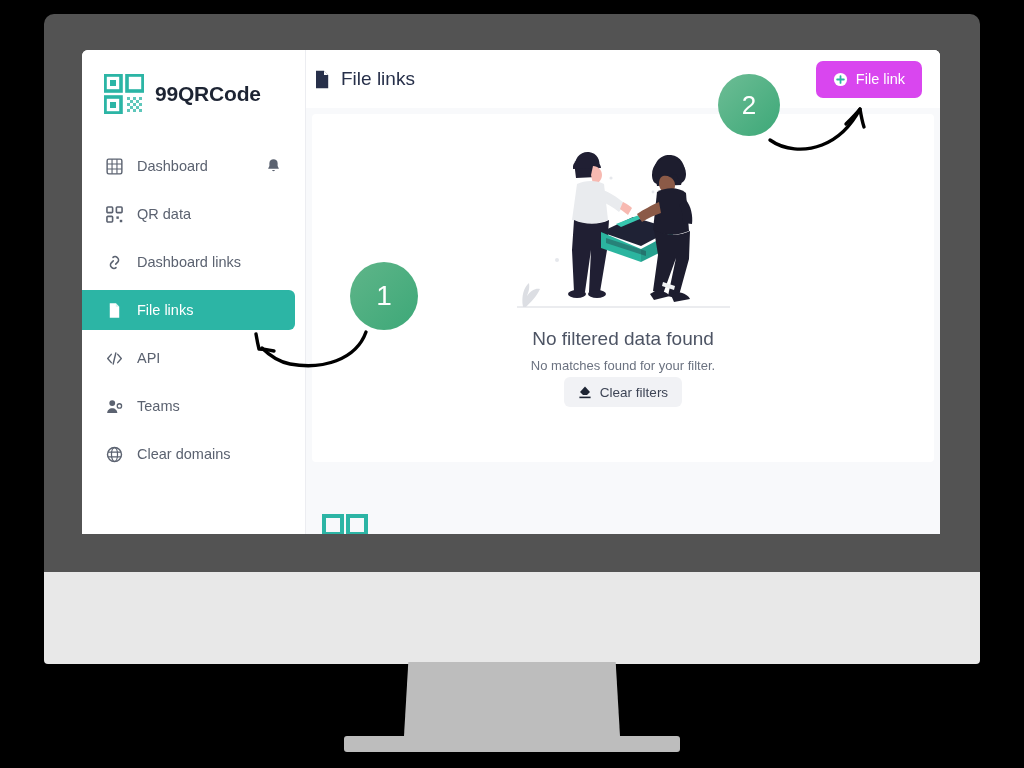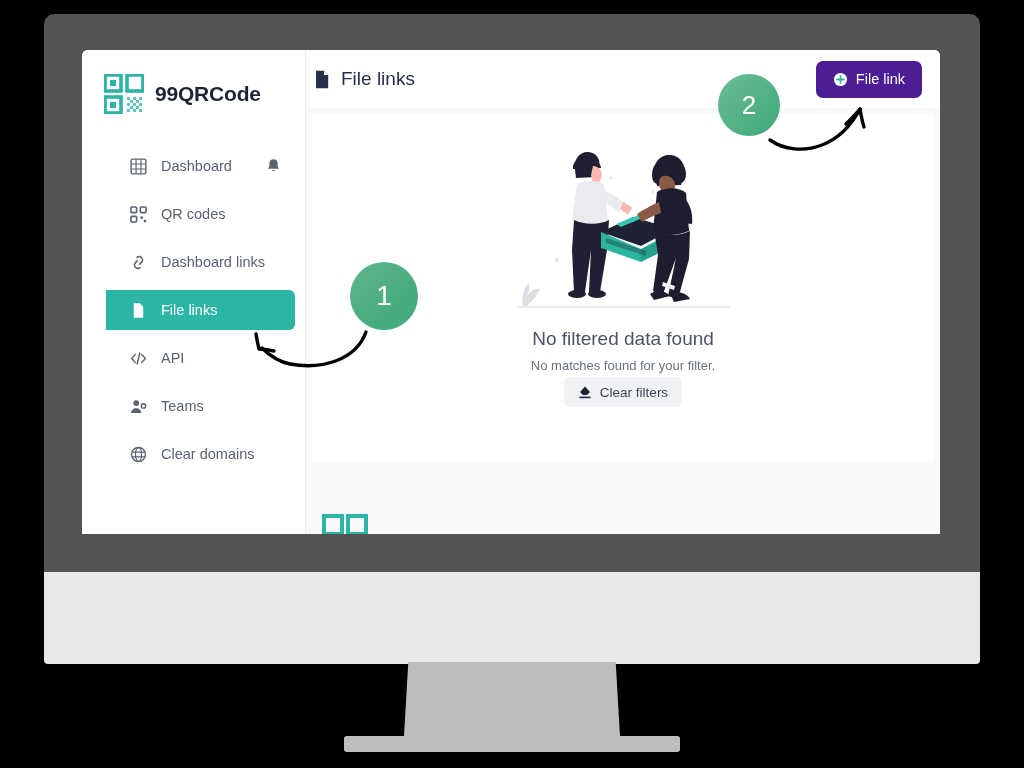--- a/index.html
+++ b/index.html
@@ -60,21 +60,21 @@
     display: flex; align-items: center; gap: 11px;
     padding: 18px 0 0 22px;
     height: 70px;
   }
   .qr-logo { width: 40px; height: 40px; display: block; flex: 0 0 40px; }
   .brand-name {
     font-size: 21px; font-weight: bold; color: #1d2433;
     letter-spacing: -0.2px; white-space: nowrap;
   }
 
-  .nav { margin-top: 26px; margin-left: 24px; }
+  .nav { margin-top: 26px; }
   .nav-item {
     display: flex; align-items: center; gap: 14px;
     height: 40px; padding-left: 24px; margin-bottom: 8px;
     color: #5b6270; font-size: 14.5px;
     position: relative;
     cursor: pointer;
   }
   .nav-item .ico { width: 17px; height: 17px; flex: 0 0 17px; display: block; color: #5b6270; }
   .nav-item.active {
     background: #2cb5a5;
@@ -103,21 +103,21 @@
     padding: 0 18px 0 8px;
     flex: 0 0 58px;
   }
   .page-title-wrap { display: flex; align-items: center; gap: 11px; }
   .page-title-icon { width: 16px; height: 19px; color: #27304a; display: block; }
   .page-title { font-size: 19px; color: #27304a; font-weight: 500; }
 
   .primary-btn {
     margin-left: auto;
     display: inline-flex; align-items: center; gap: 8px;
-    background: #4c1d95; color: #fff;
+    background: #d946ef; color: #fff;
     border: none; border-radius: 7px;
     height: 37px; padding: 0 17px;
     font-size: 14.5px; font-family: inherit;
     cursor: pointer;
   }
   .plus-circ { width: 15px; height: 15px; display: block; }
 
   .content-area { flex: 1; padding: 6px 0 0 0; position: relative; }
 
   .card {
@@ -224,21 +224,21 @@
         </div>
 
         <div class="nav-item">
           <svg class="ico" viewBox="0 0 18 18">
             <rect x="1" y="1" width="6" height="6" rx="1" fill="none" stroke="currentColor" stroke-width="1.7"></rect>
             <rect x="11" y="1" width="6" height="6" rx="1" fill="none" stroke="currentColor" stroke-width="1.7"></rect>
             <rect x="1" y="11" width="6" height="6" rx="1" fill="none" stroke="currentColor" stroke-width="1.7"></rect>
             <rect x="11" y="11" width="2.6" height="2.6" fill="currentColor"></rect>
             <rect x="14.6" y="14.6" width="2.6" height="2.6" fill="currentColor"></rect>
           </svg>
-          <span class="nav-label">QR codes</span>
+          <span class="nav-label">QR data</span>
         </div>
 
         <div class="nav-item">
           <svg class="ico" viewBox="0 0 18 18">
             <path d="M7.4 3.6a3 3 0 0 1 4.3 0l.7.7a3 3 0 0 1 0 4.3l-2.1 2.1" fill="none" stroke="currentColor" stroke-width="1.6" stroke-linecap="round"></path>
             <path d="M10.6 14.4a3 3 0 0 1-4.3 0l-.7-.7a3 3 0 0 1 0-4.3l2.1-2.1" fill="none" stroke="currentColor" stroke-width="1.6" stroke-linecap="round"></path>
           </svg>
           <span class="nav-label">Dashboard links</span>
         </div>
 

